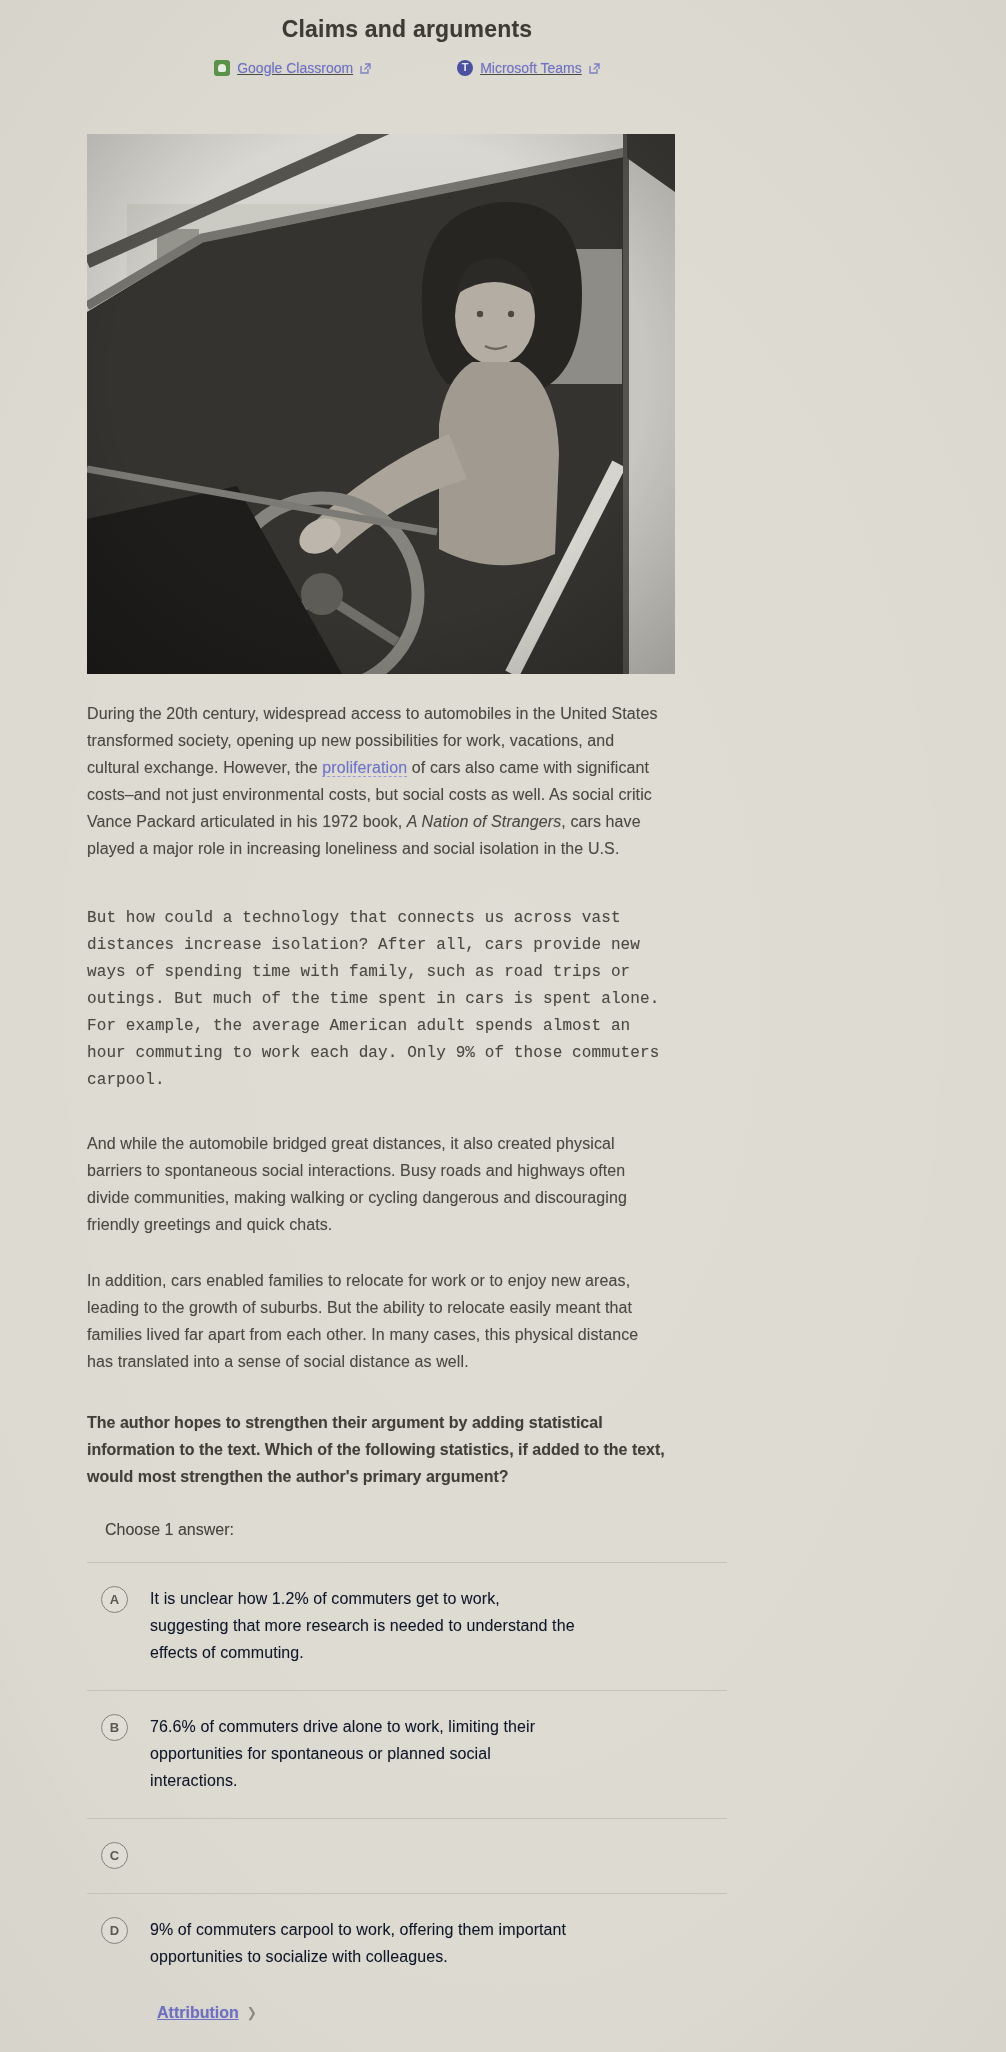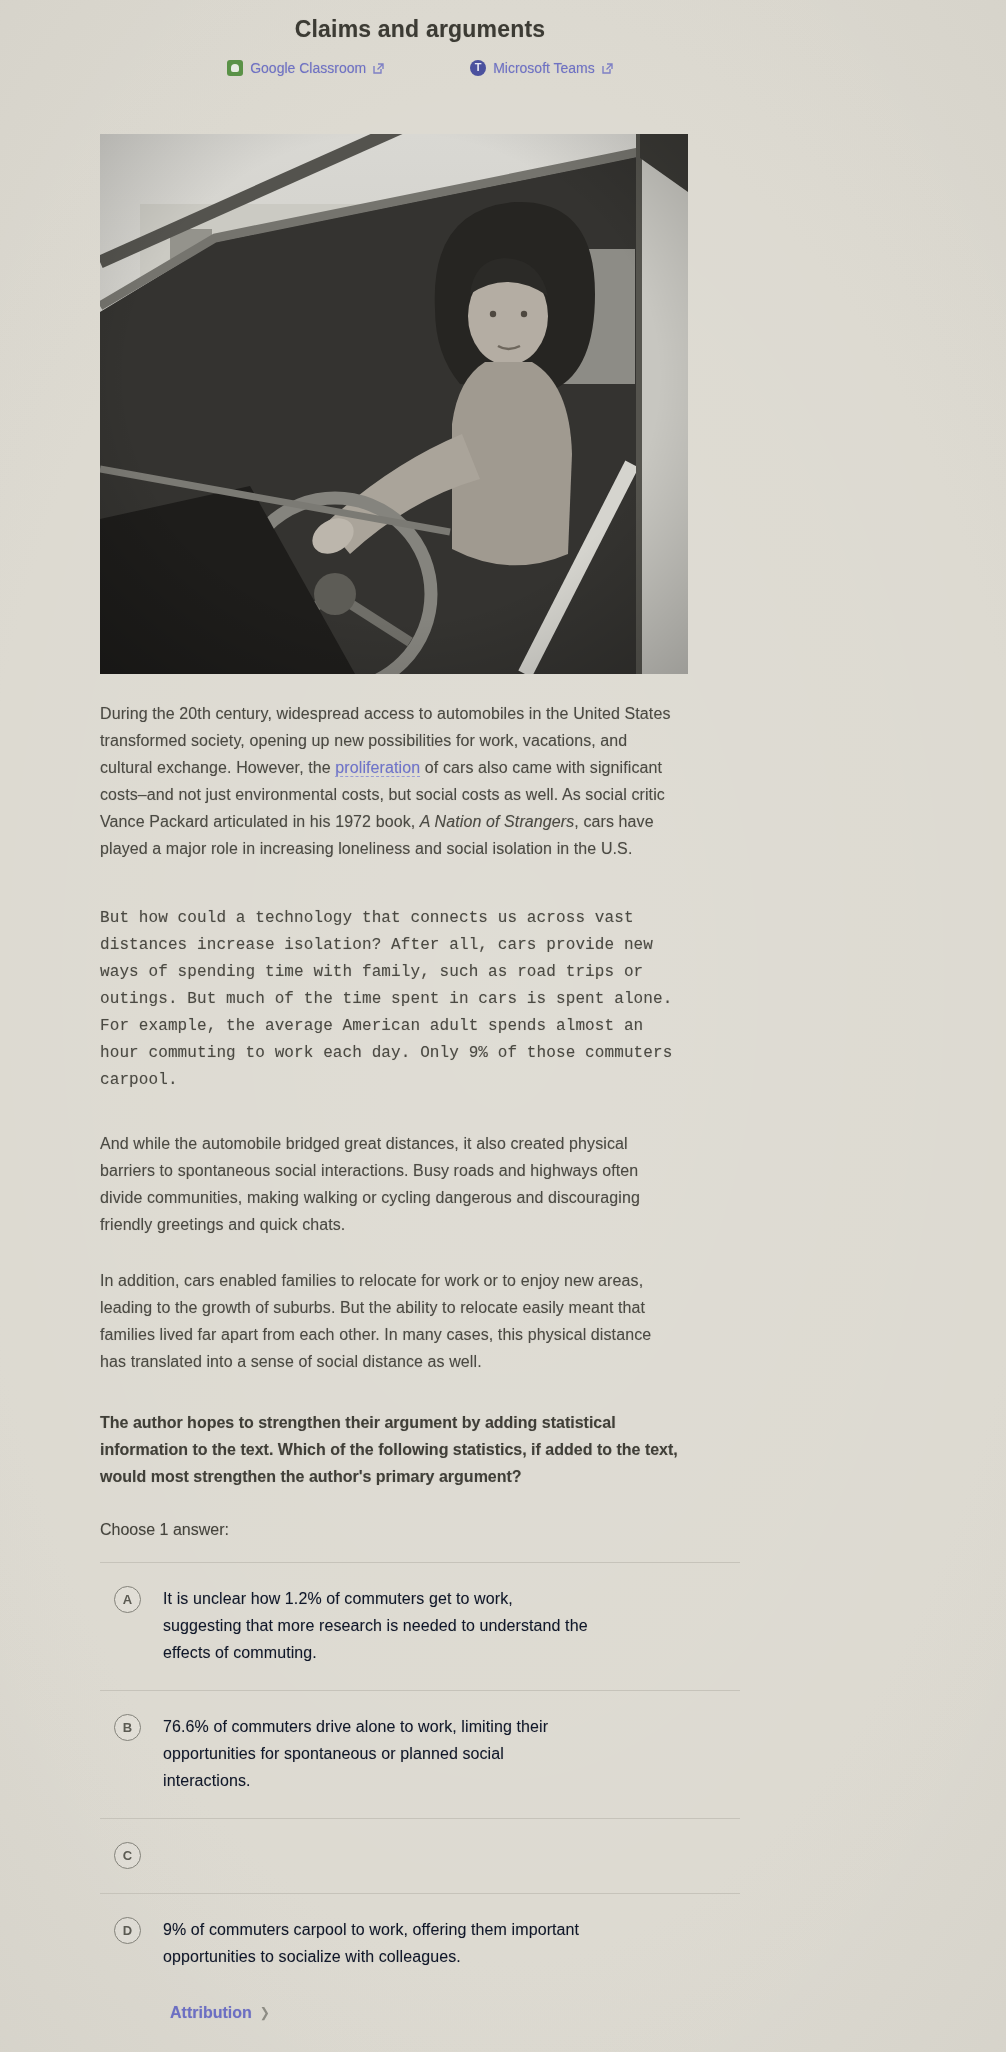--- a/index.html
+++ b/index.html
@@ -10,41 +10,42 @@
     overflow: hidden;
     font-family: "Liberation Sans", sans-serif;
     background:
       radial-gradient(130% 115% at 50% 48%, rgba(255,255,255,0.10) 0%, rgba(0,0,0,0) 55%),
       radial-gradient(140% 120% at 50% 50%, #dcd9d0 38%, #d2cfc6 70%, #bdbab1 94%, #aaa79e 100%),
       #d6d3ca;
     color: #4b4a43;
   }
   .page {
     position: absolute;
-    left: 100px; top: 0;
+    left: 87px; top: 0;
     width: 640px;
     padding-top: 14px;
   }
   .soft { text-shadow: 0 0 1px rgba(60,58,50,0.28); }
 
   h1.title {
     font-size: 23px; line-height: 30px;
     font-weight: 700;
     text-align: center;
     color: #3c3b34;
     letter-spacing: 0.2px;
   }
 
   .share-row {
     margin-top: 14px;
     display: flex;
     justify-content: center;
     gap: 86px;
     height: 20px;
     align-items: center;
+    text-decoration: underline;
   }
   .share-link {
     display: inline-flex;
     align-items: center;
     gap: 7px;
     font-size: 14px;
     color: #6f72c4;
     text-decoration: none;
     cursor: pointer;
   }
@@ -107,20 +108,21 @@
     font-size: 16px;
     line-height: 27px;
     font-weight: 700;
     color: #403f38;
   }
   .choose-label {
     margin-top: 26px;
     font-size: 16px;
     line-height: 27px;
     color: #45443d;
+    margin-left: 18px;
   }
 
   .choices { margin-top: 19px; }
   .choice {
     border-top: 1px solid #c6c3ba;
     padding: 22px 0 24px 14px;
     display: flex;
     align-items: flex-start;
     gap: 22px;
     cursor: pointer;
@@ -151,20 +153,21 @@
     margin-top: 10px;
     margin-left: 70px;
     display: inline-flex;
     align-items: center;
     gap: 8px;
   }
   .attribution-link {
     font-size: 16px;
     font-weight: 700;
     color: #6c6fc3;
+    text-decoration: underline;
     cursor: pointer;
     text-shadow: 0 0 1px rgba(90,92,170,0.35);
   }
   .chevron {
     font-size: 12px;
     color: #8d8c84;
     transform: scaleY(1.1);
   }
 </style>
 </head>

